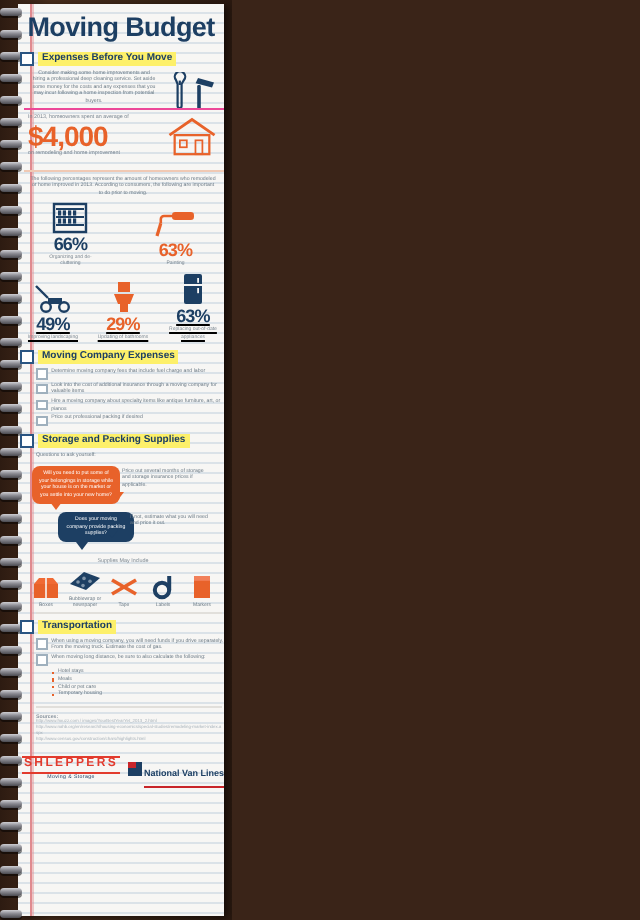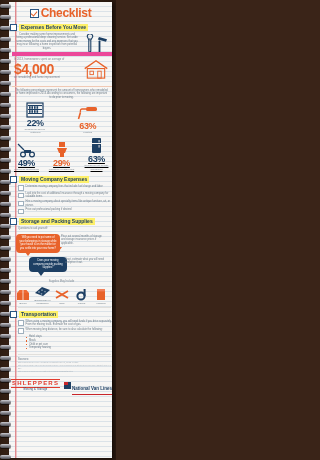--- a/index.html
+++ b/index.html
@@ -53,21 +53,21 @@
   .sec-box{width:5px;height:5px;border:1px solid #2a5582;background:#fff;flex:none;}
   .sec-title{font-size:5px;font-weight:bold;color:#1d3f63;
     background:#fdf06a;padding:0 2px;line-height:7px;white-space:nowrap;}
 
   .body-txt{font-size:2.6px;color:#6b7a86;line-height:3.4px;text-align:center;
     padding:0 3px;}
   .body-left{font-size:2.6px;color:#6b7a86;line-height:3.6px;text-align:left;}
 
   
   .hero{position:relative;margin:2px 2px 0 3px;padding:2px 0 2px 2px;
-    border-top:4px solid #ec4899;border-bottom:1px solid #f0c9b4;min-height:26px;}
+    border-top:1px solid #ec4899;border-bottom:1px solid #f0c9b4;min-height:26px;}
   .hero-pre{font-size:2.7px;color:#7a8691;line-height:4px;}
   .hero-num{font-size:14px;font-weight:bold;color:#e8622a;line-height:14px;letter-spacing:-.5px;}
   .hero-post{font-size:2.7px;color:#7a8691;line-height:4px;}
   .house{position:absolute;right:3px;top:3px;width:26px;height:20px;}
 
   
   .stats{display:flex;justify-content:space-around;align-items:flex-end;margin-top:2px;}
   .stat{width:31px;text-align:center;}
   .stat-ico{height:17px;display:flex;align-items:flex-end;justify-content:center;}
   .stat-pct{font-size:9px;font-weight:bold;line-height:10px;letter-spacing:-.4px;}
@@ -172,24 +172,21 @@
       <div class="ring" style="top: 411px;"></div>
       <div class="ring" style="top: 422px;"></div>
       <div class="ring" style="top: 433px;"></div>
       <div class="ring" style="top: 444px;"></div>
       <div class="ring" style="top: 455px;"></div>
     </div>
 
   <div class="content">
 
     <div class="title-wrap">
-      <div class="subtitle-row">
-        <span class="chk-box"></span>
-        <span class="subtitle">Checklist</span>
-      </div>
+      <div class="title">Moving Budget</div>
     </div>
 
     <div class="sec-head">
       <span class="sec-box"></span>
       <span class="sec-title">Expenses Before You Move</span>
     </div>
 
     <div style="position:relative;">
       <div class="body-txt" style="width:62px;margin-left:4px;text-align:center;">Consider making some home improvements and hiring a professional deep cleaning service. Set aside some money for the costs and any expenses that you may incur following a home inspection from potential buyers.</div>
 
@@ -232,21 +229,21 @@
                 <rect x="5.4" y="5.2" width="1.6" height="2.6"></rect>
               <rect x="8" y="5.2" width="1.6" height="2.6"></rect>
                 <rect x="10.5" y="5.2" width="1.6" height="2.6"></rect>
               <rect x="3" y="9.2" width="1.6" height="2.6"></rect>
                 <rect x="5.4" y="9.2" width="1.6" height="2.6"></rect>
               <rect x="8" y="9.2" width="1.6" height="2.6"></rect>
                 <rect x="10.5" y="9.2" width="1.6" height="2.6"></rect>
             </g>
           </svg>
         </div>
-        <div class="stat-pct pct-navy">22%</div>
+        <div class="stat-pct pct-navy">66%</div>
         <div class="stat-lbl">Organizing and de-cluttering</div>
       </div>
       <div class="stat">
         <div class="stat-ico">
           <svg width="22" height="17" viewBox="0 0 22 17">
             <rect x="9" y="3" width="11" height="4" rx="1.6" fill="#e8622a"></rect>
             <path d="M9 5 H5 a1.6 1.6 0 0 0 -1.6 1.6 v2" fill="none" stroke="#e8622a" stroke-width="1.3"></path>
             <path d="M3.4 8.6 L1.5 15" fill="none" stroke="#e8622a" stroke-width="1.6"></path>
           </svg>
         </div>

